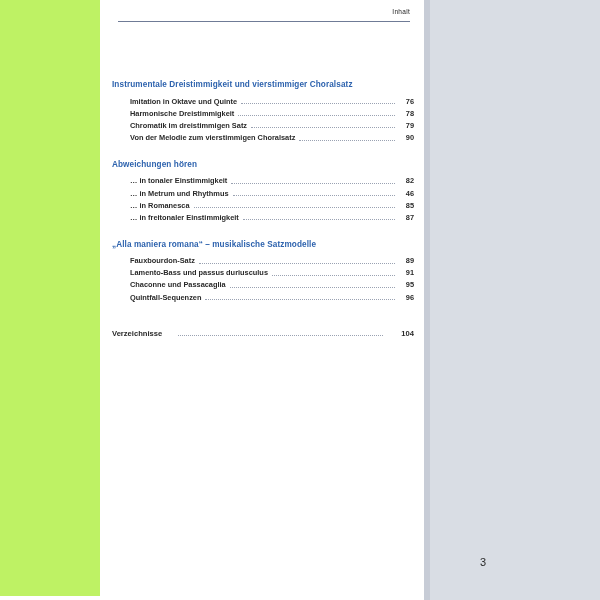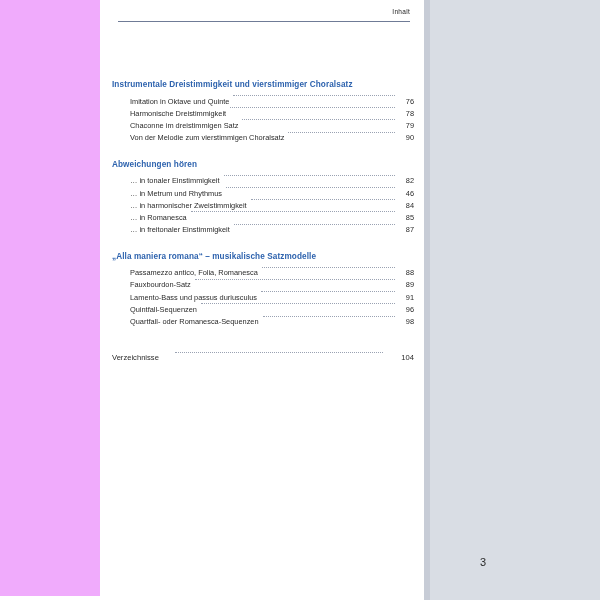--- a/index.html
+++ b/index.html
@@ -10,21 +10,21 @@
     width: 600px;
     height: 600px;
     background: #ffffff;
     font-family: "Liberation Sans", sans-serif;
     overflow: hidden;
   }
   .page {
     position: relative;
     width: 600px;
     height: 596px;
-    background: #f0abfc;
+    background: #bef264;
   }
   
   .page-edge {
     position: absolute;
     top: 0;
     left: 424px;
     width: 176px;
     height: 600px;
     background: #d9dde4;
   }
@@ -74,25 +74,26 @@
   }
   .section-title {
     color: #2e63ae;
     font-size: 8.2px;
     font-weight: bold;
     margin-bottom: 6px;
     letter-spacing: 0.1px;
   }
   .entry {
     display: flex;
-    align-items: flex-start;
+    align-items: flex-end;
     font-size: 7.4px;
     color: #2a2a2a;
     padding: 1.6px 0;
     margin-left: 18px;
+    font-weight: bold;
   }
   .entry-label {
     white-space: nowrap;
   }
   .entry-dots {
     flex: 1 1 auto;
     margin: 0 3px 0 4px;
     position: relative;
     top: -1.5px;
     border-bottom: 1px dotted #9aa2b2;
@@ -144,21 +145,21 @@
         <span class="entry-label">Imitation in Oktave und Quinte</span>
         <span class="entry-dots"></span>
         <span class="entry-page">76</span>
       </div>
       <div class="entry">
         <span class="entry-label">Harmonische Dreistimmigkeit</span>
         <span class="entry-dots"></span>
         <span class="entry-page">78</span>
       </div>
       <div class="entry">
-        <span class="entry-label">Chaconne im dreistimmigen Satz</span>
+        <span class="entry-label">Chromatik im dreistimmigen Satz</span>
         <span class="entry-dots"></span>
         <span class="entry-page">79</span>
       </div>
       <div class="entry">
         <span class="entry-label">Von der Melodie zum vierstimmigen Choralsatz</span>
         <span class="entry-dots"></span>
         <span class="entry-page">90</span>
       </div>
     </div>
 
@@ -169,63 +170,53 @@
         <span class="entry-label">… in tonaler Einstimmigkeit</span>
         <span class="entry-dots"></span>
         <span class="entry-page">82</span>
       </div>
       <div class="entry">
         <span class="entry-label">… in Metrum und Rhythmus</span>
         <span class="entry-dots"></span>
         <span class="entry-page">46</span>
       </div>
       <div class="entry">
-        <span class="entry-label">… in harmonischer Zweistimmigkeit</span>
-        <span class="entry-dots"></span>
-        <span class="entry-page">84</span>
-      </div>
-      <div class="entry">
         <span class="entry-label">… in Romanesca</span>
         <span class="entry-dots"></span>
         <span class="entry-page">85</span>
       </div>
       <div class="entry">
         <span class="entry-label">… in freitonaler Einstimmigkeit</span>
         <span class="entry-dots"></span>
         <span class="entry-page">87</span>
       </div>
     </div>
 
     <div class="section">
       <div class="section-title">„Alla maniera romana“ – musikalische Satzmodelle</div>
 
       <div class="entry">
-        <span class="entry-label">Passamezzo antico, Folia, Romanesca</span>
-        <span class="entry-dots"></span>
-        <span class="entry-page">88</span>
-      </div>
-      <div class="entry">
         <span class="entry-label">Fauxbourdon-Satz</span>
         <span class="entry-dots"></span>
         <span class="entry-page">89</span>
       </div>
       <div class="entry">
         <span class="entry-label">Lamento-Bass und passus duriusculus</span>
         <span class="entry-dots"></span>
         <span class="entry-page">91</span>
       </div>
       <div class="entry">
+        <span class="entry-label">Chaconne und Passacaglia</span>
+        <span class="entry-dots"></span>
+        <span class="entry-page">95</span>
+      </div>
+      <div class="entry">
         <span class="entry-label">Quintfall-Sequenzen</span>
         <span class="entry-dots"></span>
         <span class="entry-page">96</span>
-      </div>
-      <div class="entry">
-        <span class="entry-label">Quartfall- oder Romanesca-Sequenzen</span>
-        <span class="entry-dots"></span>
-        <span class="entry-page">98</span>
       </div>
     </div>
 
     <div class="entry final-entry">
       <span class="entry-label">Verzeichnisse</span>
       <span class="entry-dots"></span>
       <span class="entry-page">104</span>
     </div>
 
   </div>

